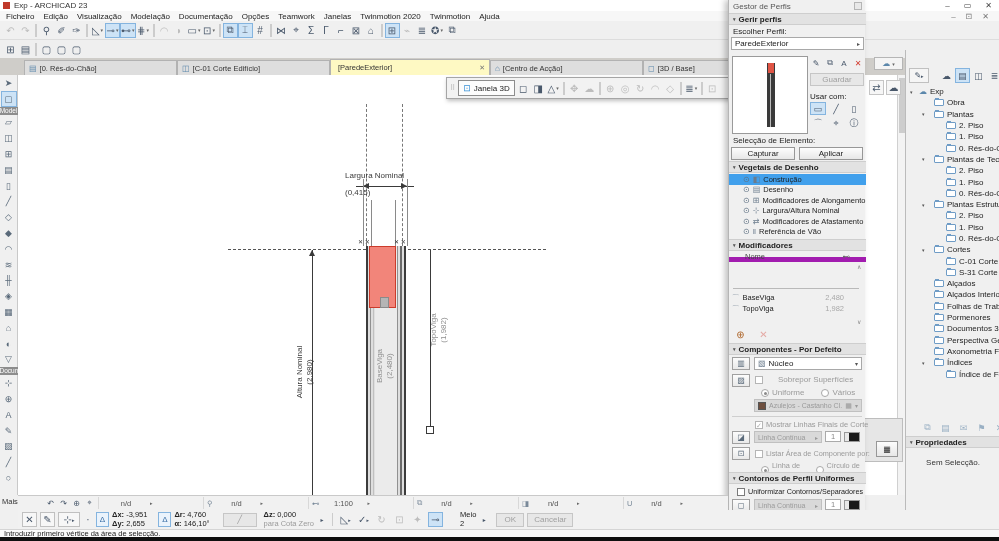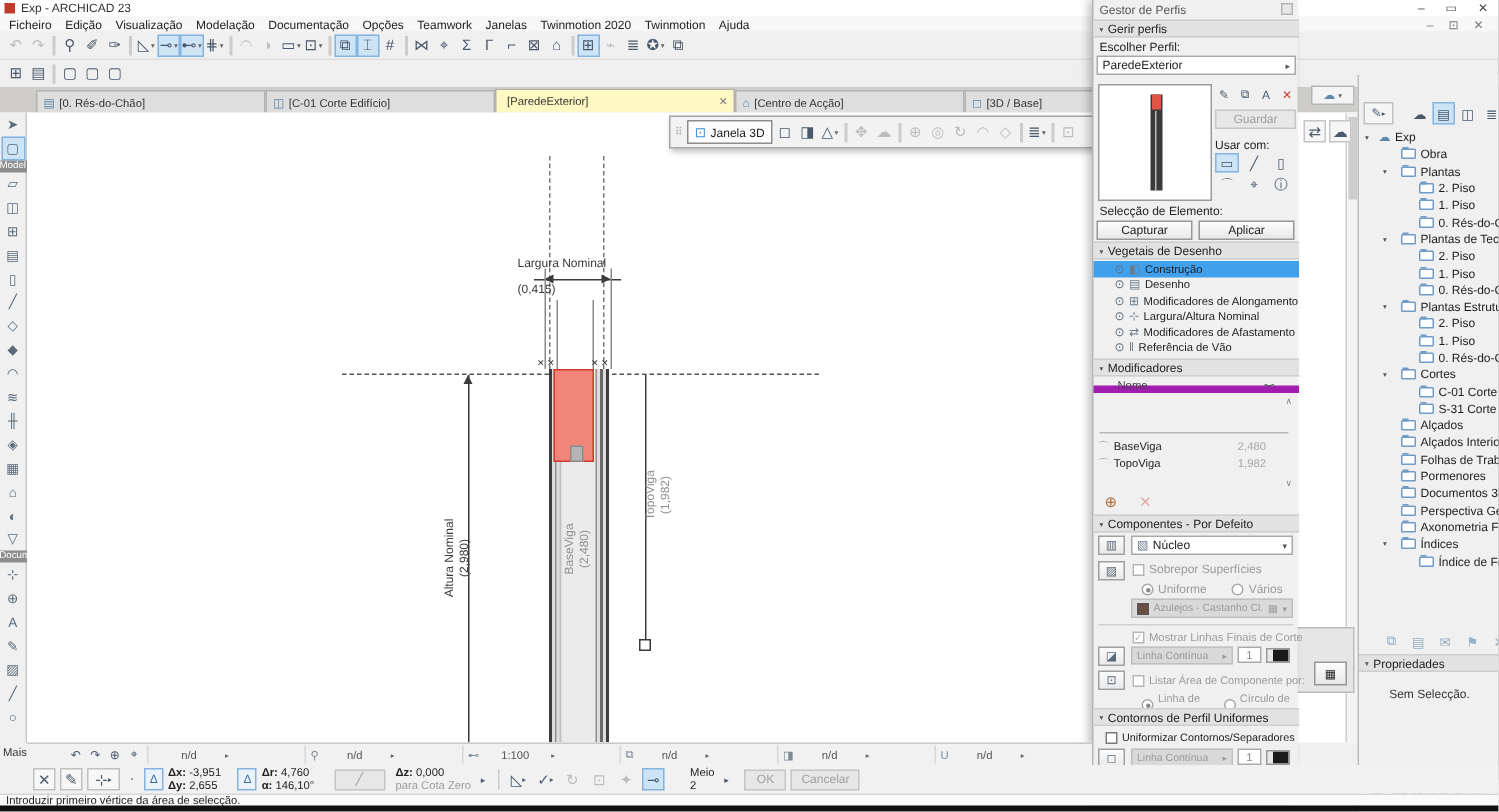--- a/index.html
+++ b/index.html
@@ -40,21 +40,21 @@
 .rot{transform:rotate(-90deg);text-align:center;line-height:10px;font-size:8px;white-space:nowrap}
 .arrow-l{width:0;height:0;border-top:3px solid transparent;border-bottom:3px solid transparent;border-right:6px solid #3a3a3a}
 .arrow-r{width:0;height:0;border-top:3px solid transparent;border-bottom:3px solid transparent;border-left:6px solid #3a3a3a}
 .arrow-u{width:0;height:0;border-left:3px solid transparent;border-right:3px solid transparent;border-bottom:6px solid #3a3a3a}
 
 #bar3d{left:446px;top:77px;width:288px;height:22px;background:#f2f2f2;border:1px solid #a5a5a5;box-shadow:1px 2px 4px rgba(0,0,0,.25);display:flex;align-items:center;padding:0 3px;gap:1px}
 #win3d-btn{height:16px;padding:0 4px;display:flex;align-items:center;gap:3px;border:1px solid #8d8d8d;background:#fcfcfc;font-size:8px}
 
 #gestor{left:728px;top:0;width:137px;height:533px;background:#f0f0f0;border-left:1px solid #b5b5b5;box-shadow:-3px 0 6px rgba(0,0,0,.25)}
 #gestor .inner{position:relative;width:100%;height:100%}
-.hdr{position:absolute;left:0;width:137px;height:12px;background:#e2e2e2;border-top:1px solid #cecece;border-bottom:1px solid #cecece;display:flex;align-items:center;gap:3px;font-weight:normal;font-size:8px;padding-left:4px;white-space:nowrap}
+.hdr{position:absolute;left:0;width:137px;height:12px;background:#e2e2e2;border-top:1px solid #cecece;border-bottom:1px solid #cecece;display:flex;align-items:center;gap:3px;font-weight:bold;font-size:8px;padding-left:4px;white-space:nowrap}
 .caret{font-size:5px;color:#555}
 .plabel{position:absolute;font-size:8px;color:#222;white-space:nowrap}
 .combo{position:absolute;background:#fff;border:1px solid #a8a8a8;display:flex;align-items:center;font-size:8px;padding:0 3px;gap:3px;white-space:nowrap;overflow:hidden}
 .combo.disabled{background:#d9d9d9;color:#9a9a9a;border-color:#c0c0c0}
 .combo .flex{margin-left:auto}
 .cb{width:8px;height:8px;border:1px solid #7a7a7a;background:#fff;font-size:7px;line-height:7px;text-align:center;color:#222;flex:none;overflow:hidden}
 .cb.on{visibility:visible}
 .cb.hid{visibility:hidden}
 .cb.gray{border-color:#b5b5b5;color:#b0b0b0}
 .radio{width:8px;height:8px;border:1px solid #a8a8a8;border-radius:50%;background:#fff;position:relative;flex:none}
@@ -758,21 +758,21 @@
           <span>▥</span>
         </span>
     <div class="combo" style="left:25px;top:357px;width:108px;height:13px">
       <span style="color:#6a7b8c">▧</span>
       <span>Núcleo</span>
       <span class="flex" style="font-size:6px;color:#555">▾</span>
     </div>
     <span class="abs sq-btn" style="left:3px;top:374px">
           <span>▨</span>
         </span>
-    <div class="abs row" style="left:26px;top:375px;gap:3px">
+    <div class="abs row" style="left:26px;top:375px;gap:15px">
       <span class="cb gray"></span>
       <span class="plabel gtxt" style="position:static">Sobrepor Superfícies</span>
     </div>
     <div class="abs row" style="left:32px;top:388px;gap:3px">
       <span class="radio on"></span>
       <span class="gtxt" style="font-size:8px">Uniforme</span>
       <span class="radio" style="margin-left:14px"></span>
       <span class="gtxt" style="font-size:8px">Vários</span>
     </div>
     <div class="combo disabled" style="left:25px;top:399px;width:108px;height:13px;font-size:7px">

